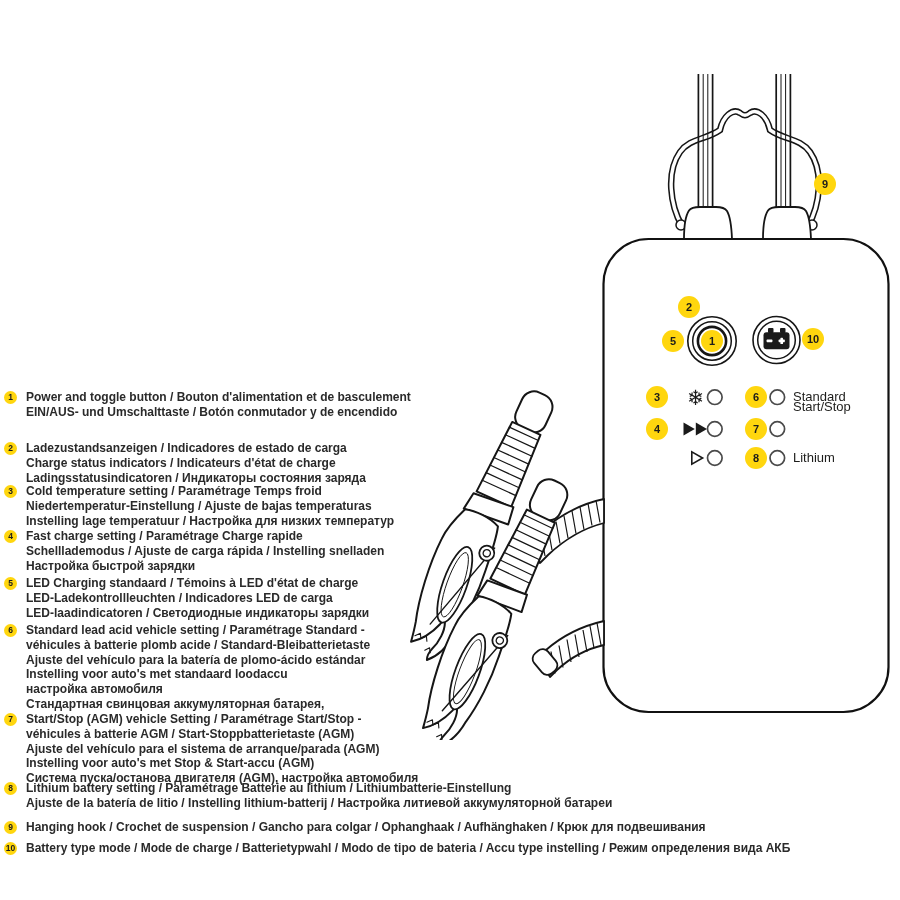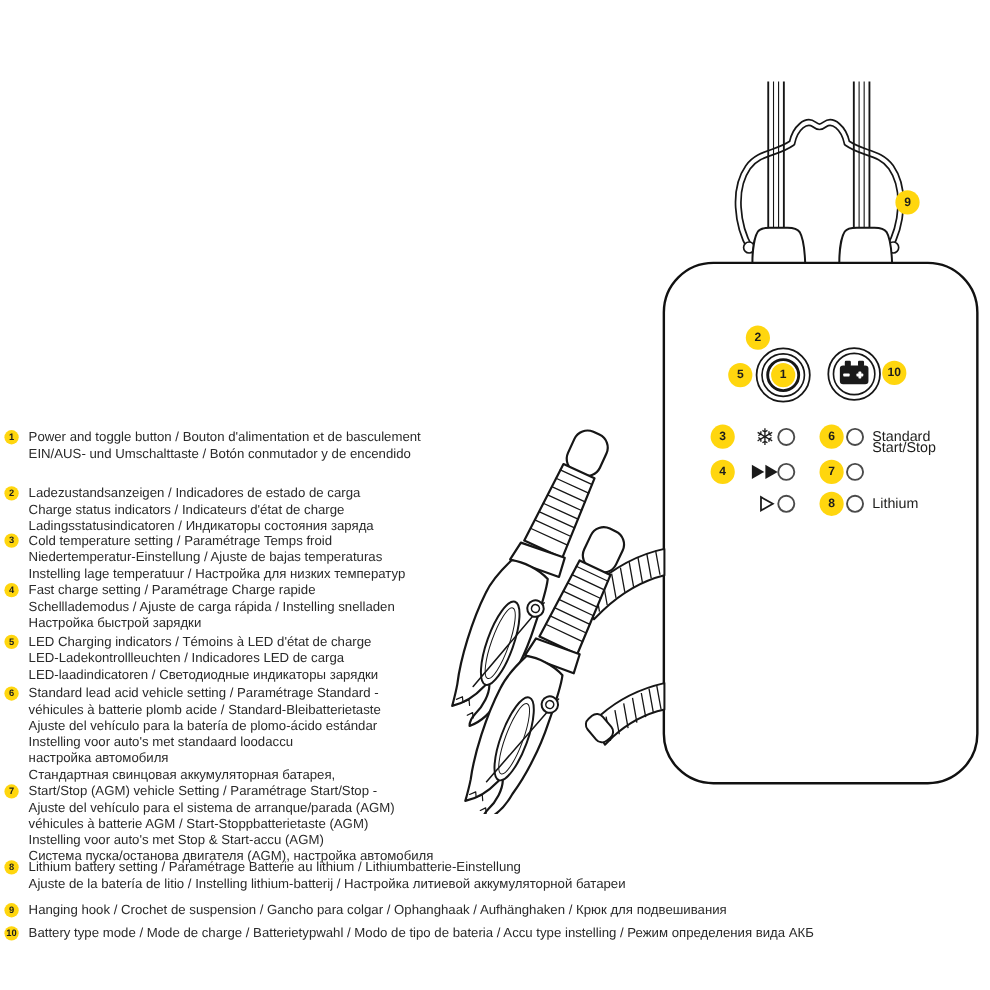--- a/index.html
+++ b/index.html
@@ -10,21 +10,21 @@
     font-family: "Liberation Sans", sans-serif;
     color: #2a2a2a;
   }
   
   .legend-item { position: absolute; left: 4px; display: flex; align-items: flex-start; }
   .num-badge {
     flex: 0 0 auto; width: 13px; height: 13px; margin-top: 1px;
     border-radius: 50%; background: #ffd60e; color: #1d1d1b;
     font-size: 8.5px; font-weight: bold; line-height: 13px; text-align: center;
   }
-  .item-lines { margin-left: 9px; font-size: 12px; line-height: 14.8px; white-space: nowrap; color: #2a2a2a; }
+  .item-lines { margin-left: 9px; font-size: 12px; line-height: 14.8px; white-space: nowrap; color: #2a2a2a; font-weight: bold; }
   
   .figure { position: absolute; left: 0; top: 0; width: 900px; height: 900px; }
   .figure svg { position: absolute; left: 380px; top: 60px; }
   .fig-badge {
     position: absolute; width: 22px; height: 22px; border-radius: 50%;
     background: #ffd60e; color: #1d1d1b; font-size: 11px; font-weight: bold;
     display: flex; align-items: center; justify-content: center;
   }
   .mode-label {
     position: absolute; font-size: 13px; font-weight: normal; color: #1d1d1b;
@@ -64,42 +64,42 @@
         <span class="num-badge">4</span>
         <div class="item-lines">
           <div>Fast charge setting / Paramétrage Charge rapide</div>
           <div>Schelllademodus / Ajuste de carga rápida / Instelling snelladen</div>
           <div>Настройка быстрой зарядки</div>
         </div>
       </div>
       <div class="legend-item" style="top: 576px;">
         <span class="num-badge">5</span>
         <div class="item-lines">
-          <div>LED Charging indicators / Témoins à LED d'état de charge</div>
+          <div>LED Charging standaard / Témoins à LED d'état de charge</div>
           <div>LED-Ladekontrollleuchten / Indicadores LED de carga</div>
           <div>LED-laadindicatoren / Светодиодные индикаторы зарядки</div>
         </div>
       </div>
       <div class="legend-item" style="top: 623px;">
         <span class="num-badge">6</span>
         <div class="item-lines">
           <div>Standard lead acid vehicle setting / Paramétrage Standard -</div>
           <div>véhicules à batterie plomb acide /  Standard-Bleibatterietaste</div>
           <div>Ajuste del vehículo para la batería de plomo-ácido estándar</div>
           <div>Instelling voor auto's met standaard loodaccu</div>
           <div>настройка автомобиля</div>
           <div>Стандартная свинцовая аккумуляторная батарея,</div>
         </div>
       </div>
       <div class="legend-item" style="top: 712px;">
         <span class="num-badge">7</span>
         <div class="item-lines">
           <div>Start/Stop (AGM) vehicle Setting / Paramétrage Start/Stop -</div>
+          <div>véhicules à batterie AGM / Start-Stoppbatterietaste (AGM)</div>
           <div>Ajuste del vehículo para el sistema de arranque/parada (AGM)</div>
-          <div>véhicules à batterie AGM / Start-Stoppbatterietaste (AGM)</div>
           <div>Instelling voor auto's met Stop &amp; Start-accu (AGM)</div>
           <div>Система пуска/останова двигателя (AGM), настройка автомобиля</div>
         </div>
       </div>
       <div class="legend-item" style="top: 781px;">
         <span class="num-badge">8</span>
         <div class="item-lines">
           <div>Lithium battery setting / Paramétrage Batterie au lithium / Lithiumbatterie-Einstellung</div>
           <div>Ajuste de la batería de litio / Instelling lithium-batterij / Настройка литиевой аккумуляторной батареи</div>
         </div>

